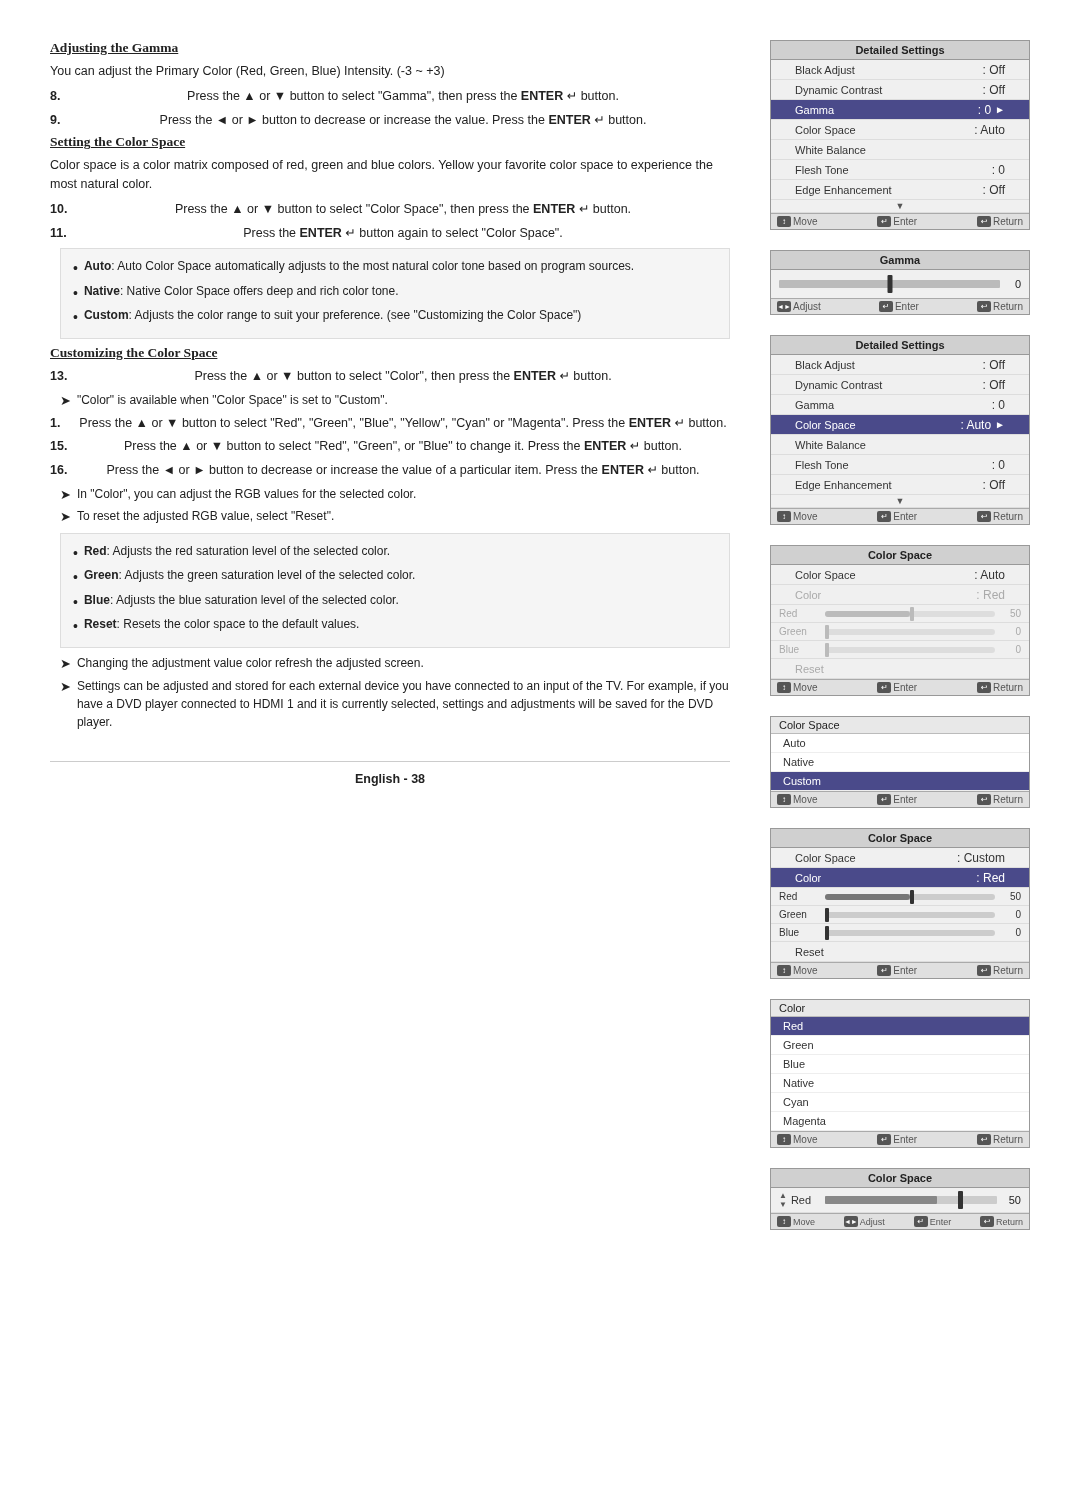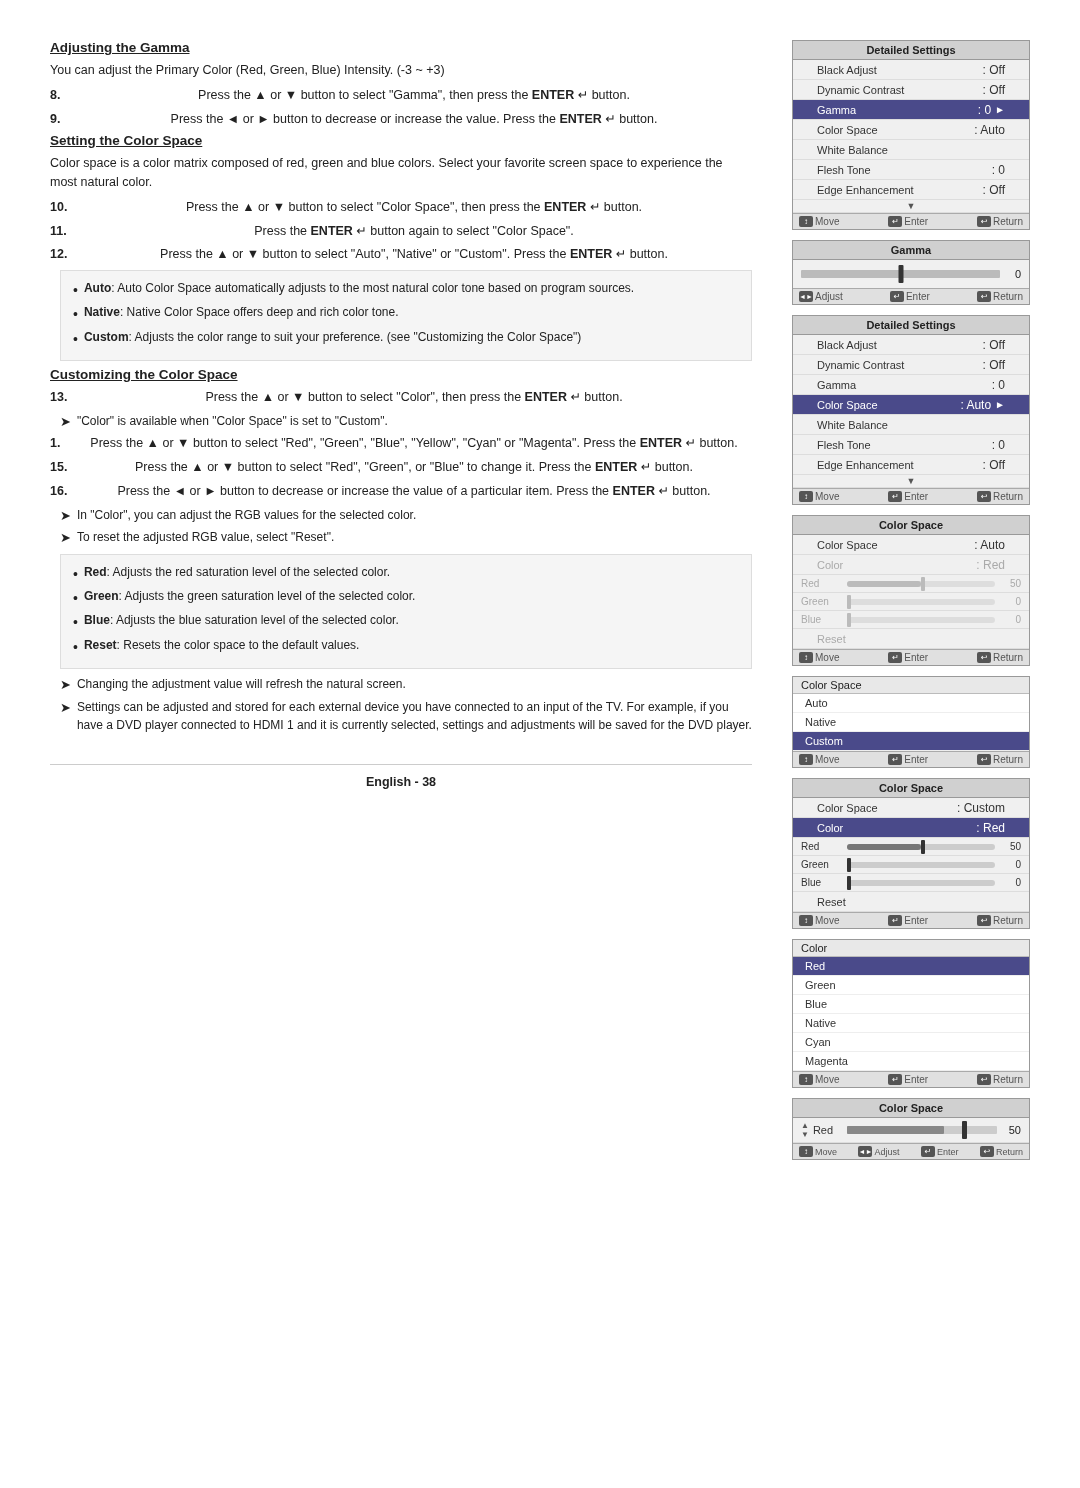--- a/index.html
+++ b/index.html
@@ -14,34 +14,35 @@
     }
     .page {
       display: flex;
       gap: 30px;
     }
     .left-col {
       flex: 1;
       padding-right: 10px;
     }
     .right-col {
-      width: 238px;
+      width: 260px;
       flex-shrink: 0;
       display: flex;
       flex-direction: column;
-      gap: 10px;
+      gap: 20px;
     }
 
     
     .section-heading {
       font-weight: bold;
       font-size: 13.5px;
       text-decoration: underline;
       margin-bottom: 6px;
       margin-top: 28px;
+      font-family: Liberation Serif, serif;
     }
     .section-heading:first-child { margin-top: 0; }
 
     
     .body-text {
       font-size: 12.5px;
       line-height: 1.5;
       margin-bottom: 6px;
     }
 
@@ -304,32 +305,28 @@
         <span class="num-content">Press the ▲ or ▼ button to select "Gamma", then press the <strong>ENTER</strong> ↵ button.</span>
       </div>
       <div class="numbered-item">
         <span class="num-label">9.</span>
         <span class="num-content">Press the ◄ or ► button to decrease or increase the value. Press the <strong>ENTER</strong> ↵ button.</span>
       </div>
     </div>
 
     <div>
       <div class="section-heading">Setting the Color Space</div>
-      <div class="body-text">Color space is a color matrix composed of red, green and blue colors. Select your favorite screen space to experience the most natural color.</div>
+      <div class="body-text">Color space is a color matrix composed of red, green and blue colors. Yellow your favorite color space to experience the most natural color.</div>
       <div class="numbered-item">
         <span class="num-label">10.</span>
         <span class="num-content">Press the ▲ or ▼ button to select "Color Space", then press the <strong>ENTER</strong> ↵ button.</span>
       </div>
       <div class="numbered-item">
         <span class="num-label">11.</span>
         <span class="num-content">Press the <strong>ENTER</strong> ↵ button again to select "Color Space".</span>
-      </div>
-      <div class="numbered-item">
-        <span class="num-label">12.</span>
-        <span class="num-content">Press the ▲ or ▼ button to select "Auto", "Native" or "Custom". Press the <strong>ENTER</strong> ↵ button.</span>
       </div>
       <div class="bullet-box">
         <div class="bullet-item">
           <span class="bullet-dot">•</span>
           <span><span class="bold-word">Auto</span>: Auto Color Space automatically adjusts to the most natural color tone based on program sources.</span>
         </div>
         <div class="bullet-item">
           <span class="bullet-dot">•</span>
           <span><span class="bold-word">Native</span>: Native Color Space offers deep and rich color tone.</span>
         </div>
@@ -383,21 +380,21 @@
           <span class="bullet-dot">•</span>
           <span><span class="bold-word">Blue</span>: Adjusts the blue saturation level of the selected color.</span>
         </div>
         <div class="bullet-item">
           <span class="bullet-dot">•</span>
           <span><span class="bold-word">Reset</span>: Resets the color space to the default values.</span>
         </div>
       </div>
       <div class="arrow-note">
         <span class="arrow-sym">➤</span>
-        <span>Changing the adjustment value will refresh the natural screen.</span>
+        <span>Changing the adjustment value color refresh the adjusted screen.</span>
       </div>
       <div class="arrow-note">
         <span class="arrow-sym">➤</span>
         <span>Settings can be adjusted and stored for each external device you have connected to an input of the TV. For example, if you have a DVD player connected to HDMI 1 and it is currently selected, settings and adjustments will be saved for the DVD player.</span>
       </div>
     </div>
 
     <div class="footer">
       <span>English - 38</span>
     </div>

